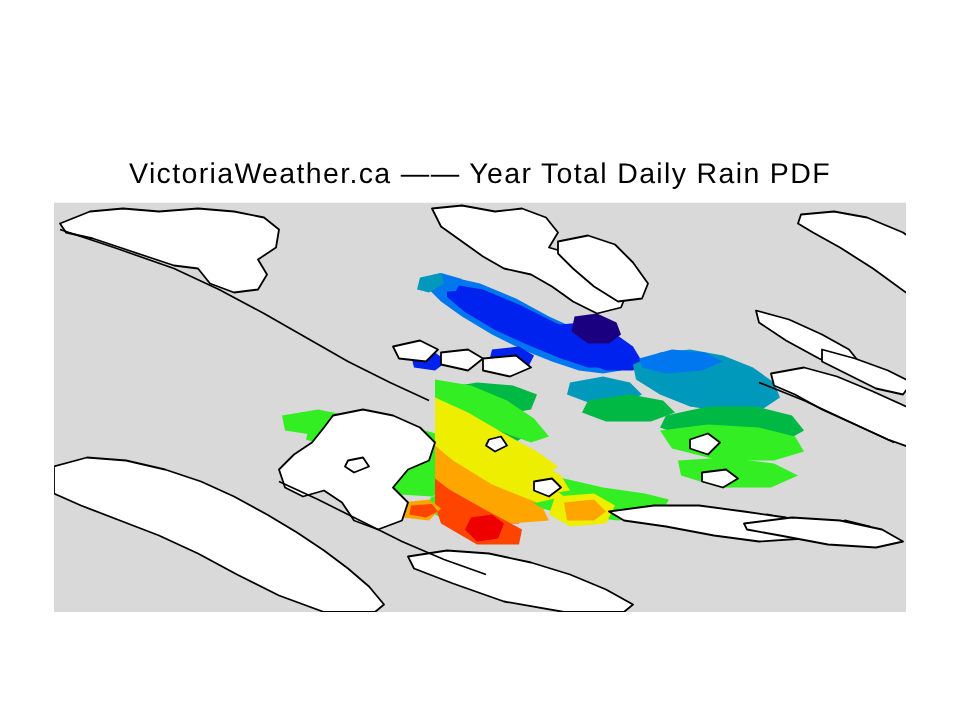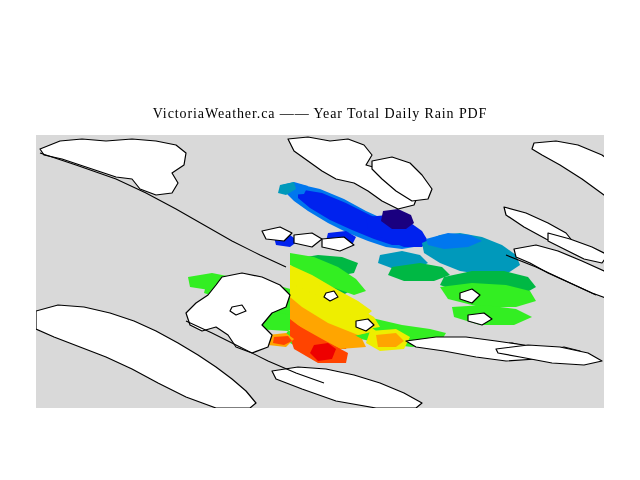--- a/index.html
+++ b/index.html
@@ -14,22 +14,22 @@
     overflow: hidden;
     font-family: "DejaVu Sans Mono", "Liberation Mono", monospace;
   }
 
   #title {
     position: absolute;
     left: 0;
     top: 106px;
     width: 640px;
     text-align: center;
-    font-family: Liberation Serif, serif;
-    font-size: 14px;
+    font-family: Liberation Sans, sans-serif;
+    font-size: 19px;
     letter-spacing: 0.9px;
     color: #000000;
     white-space: nowrap;
   }
 
   
   #map-panel {
     position: absolute;
     left: 36px;
     top: 135px;

